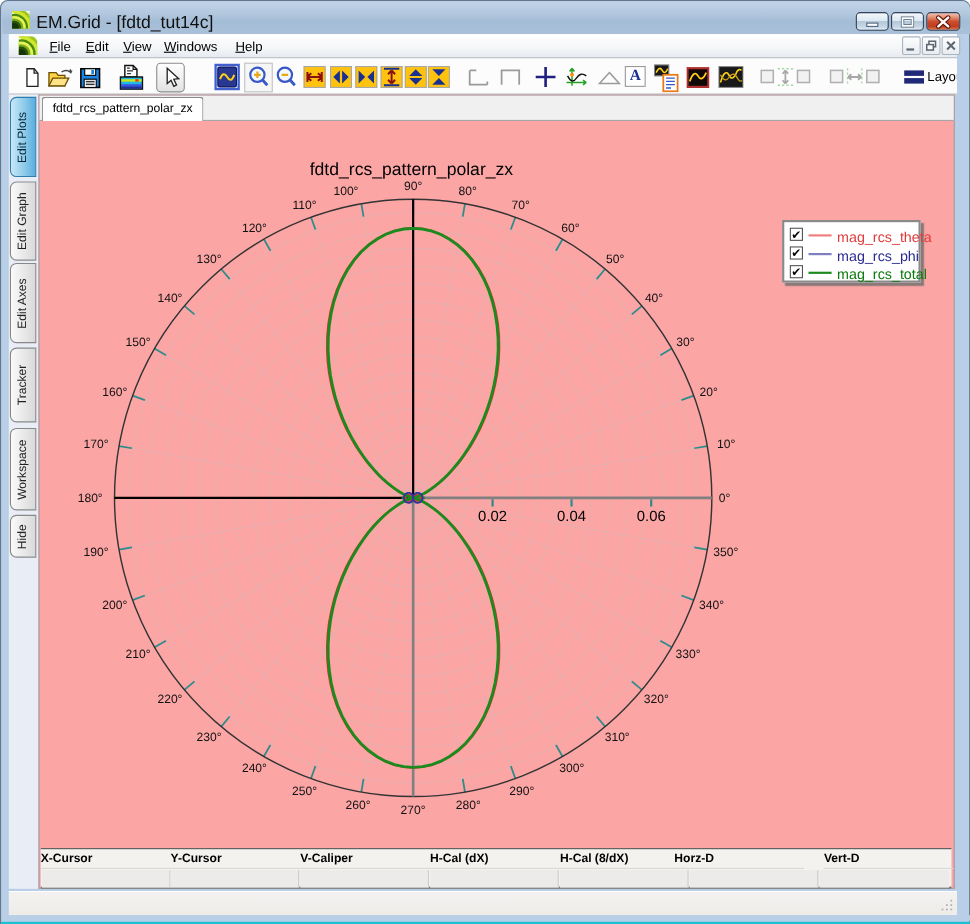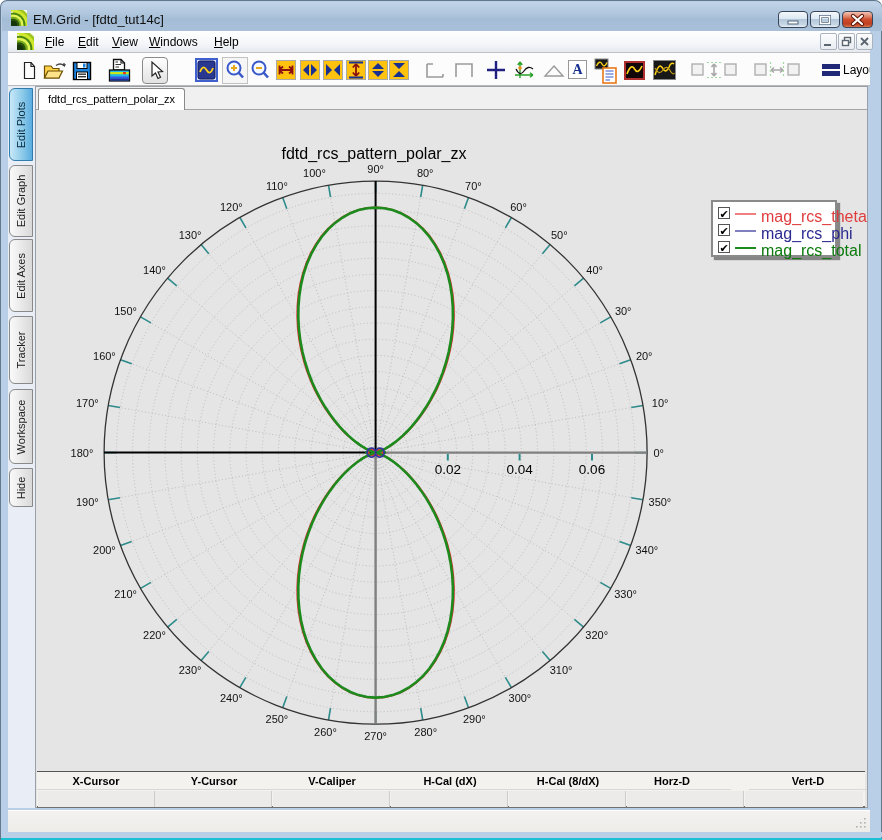--- a/index.html
+++ b/index.html
@@ -1,51 +1,51 @@
 <!DOCTYPE html>
 <html><head><meta charset="utf-8"><style>
 *{margin:0;padding:0;box-sizing:border-box}
 html,body{width:882px;height:840px;overflow:hidden;font-family:"Liberation Sans",sans-serif}
 #win{position:absolute;left:0;top:0;width:882px;height:840px;background:#b9cfe7;border-radius:7px 7px 0 0;border:1px solid #64788c;border-bottom:none}
 
 #titlebar{position:absolute;left:1px;top:1px;width:880px;height:29px;border-radius:6px 6px 0 0;background:linear-gradient(180deg,#c2d4e8 0%,#b2c8de 35%,#a4bdd6 60%,#a9c0d8 100%)}
 #title-ico{position:absolute;left:9px;top:8px;width:16px;height:16px}
-#title-txt{position:absolute;left:31px;top:10px;font-size:13px;color:#101010}
+#title-txt{position:absolute;left:31px;top:10px;font-size:16px;color:#101010}
 .capbtn{position:absolute;top:9px;height:17px;border:1px solid #37445a;border-radius:4px}
 #btn-min{left:776px;width:30px;background:linear-gradient(180deg,#f4f8fb 0%,#dce8f2 45%,#b4c8da 50%,#c8d8e6 85%,#e8f2f8 100%)}
 #btn-max{left:808px;width:30px;background:linear-gradient(180deg,#f4f8fb 0%,#dce8f2 45%,#b4c8da 50%,#c8d8e6 85%,#e8f2f8 100%)}
 #btn-cls{left:840px;width:31px;background:linear-gradient(180deg,#f2c4b4 0%,#e08468 30%,#cc4d2e 50%,#c03e20 80%,#d87a50 100%)}
 
 #menubar{position:absolute;left:7px;top:30px;width:862px;height:22px;background:linear-gradient(180deg,#ffffff 0%,#f4f6f9 60%,#e6eaf0 100%);border-bottom:1px solid #c2c2c2}
 #menu-ico{position:absolute;left:9px;top:2px;width:17px;height:17px}
 .mitem{position:absolute;top:4px;font-size:12px;color:#000}
 .mdibtn{position:absolute;top:2px;width:17px;height:17px;border:1px solid #aab4c0;border-radius:2px;background:linear-gradient(180deg,#fdfdfe,#e8ecf1)}
 
 #toolbar{position:absolute;left:7px;top:52px;width:862px;height:33px;background:#fcfcfc;border-bottom:1px solid #b8b8b8;overflow:hidden}
 .tbi{position:absolute;top:0}
 .ybox{top:7px;width:20px;height:20px;border:1px solid #a8a8a8;background:#ffc20e;display:flex;align-items:center;justify-content:center}
 
 #sidebar{position:absolute;left:7px;top:85px;width:27px;height:722px;background:#e9edf5}
 .sbtn{position:absolute;left:1px;width:24px;border:1px solid #898989;border-radius:6px 0 0 6px;background:linear-gradient(90deg,#fafafa,#d9d9d9);color:#222;font-size:11px}
 .sbtn span{position:absolute;left:50%;top:50%;transform:translate(-50%,-50%) rotate(-90deg);white-space:nowrap}
 .sbtn.sel{background:linear-gradient(90deg,#c9e8f8 0%,#8ecbe9 55%,#5aade0 100%);border-color:#2f7cad;color:#06283d}
 
-#frame{position:absolute;left:34px;top:85px;width:833px;height:722px;border:1px solid #999fa6;background:#e5e5e5}
+#frame{position:absolute;left:34px;top:85px;width:833px;height:722px;border:1px solid #999fa6;background:#fca5a5}
 #tabbar{position:absolute;left:0;top:0;width:831px;height:23px;background:#f0f0f0;border-bottom:1px solid #a5a5a5}
 #tab1{position:absolute;left:2px;top:1px;width:147px;height:22px;background:#fff;border:1px solid #8a8a8a;border-bottom:none;border-radius:3px 3px 0 0;font-size:11px;color:#000;text-align:center;line-height:21px}
 #plotsvg{position:absolute;left:0;top:23px}
 
 #legend{position:absolute;left:675px;top:113px;width:126px;height:57px;background:#fff;border:2px solid #8a8a8a;box-shadow:3px 3px 1px rgba(110,110,110,.8)}
 .lrow{position:absolute;left:5px;height:13px}
 .lchk{position:absolute;left:0;top:0;width:12px;height:12px;border:1px solid #555;background:#fff;font-size:11px;line-height:12px;text-align:center;color:#000}
 .lline{position:absolute;left:17px;top:6px;width:21px;height:2px}
-.ltxt{position:absolute;left:43px;top:0.5px;font-size:16px}
+.ltxt{position:absolute;left:43px;top:0.5px;font-size:13px}
 
 #btable{position:absolute;left:1px;top:684px;width:828px;height:37px;border-top:1px solid #555;border-bottom:2px solid #707070;background:#f4f2ef}
-.th{position:absolute;top:0;height:18px;font-size:11px;font-weight:bold;color:#000;text-align:center;line-height:18px;width:118px;border-bottom:1px solid #d8d8d8}
+.th{position:absolute;top:0;height:18px;font-size:11px;font-weight:bold;color:#000;text-align:left;line-height:18px;width:118px;border-bottom:1px solid #d8d8d8}
 .td{position:absolute;top:19px;height:16px;width:117px;background:#edebe9;border-right:1px solid #ccc}
 
 #statusbar{position:absolute;left:7px;top:809px;width:862px;height:22px;background:linear-gradient(180deg,#f4f2f0,#eeece9);border-top:1px solid #fff}
 #grip{position:absolute;right:3px;bottom:3px;width:12px;height:12px}
 #bluebottom{position:absolute;left:1px;top:831px;width:880px;height:5px;background:#b9cfe7}
 #cyanline{position:absolute;left:0px;top:837px;width:882px;height:3px;background:#1bc0d2}
 </style></head>
 <body>
 <div id="win">
   <div id="titlebar">

